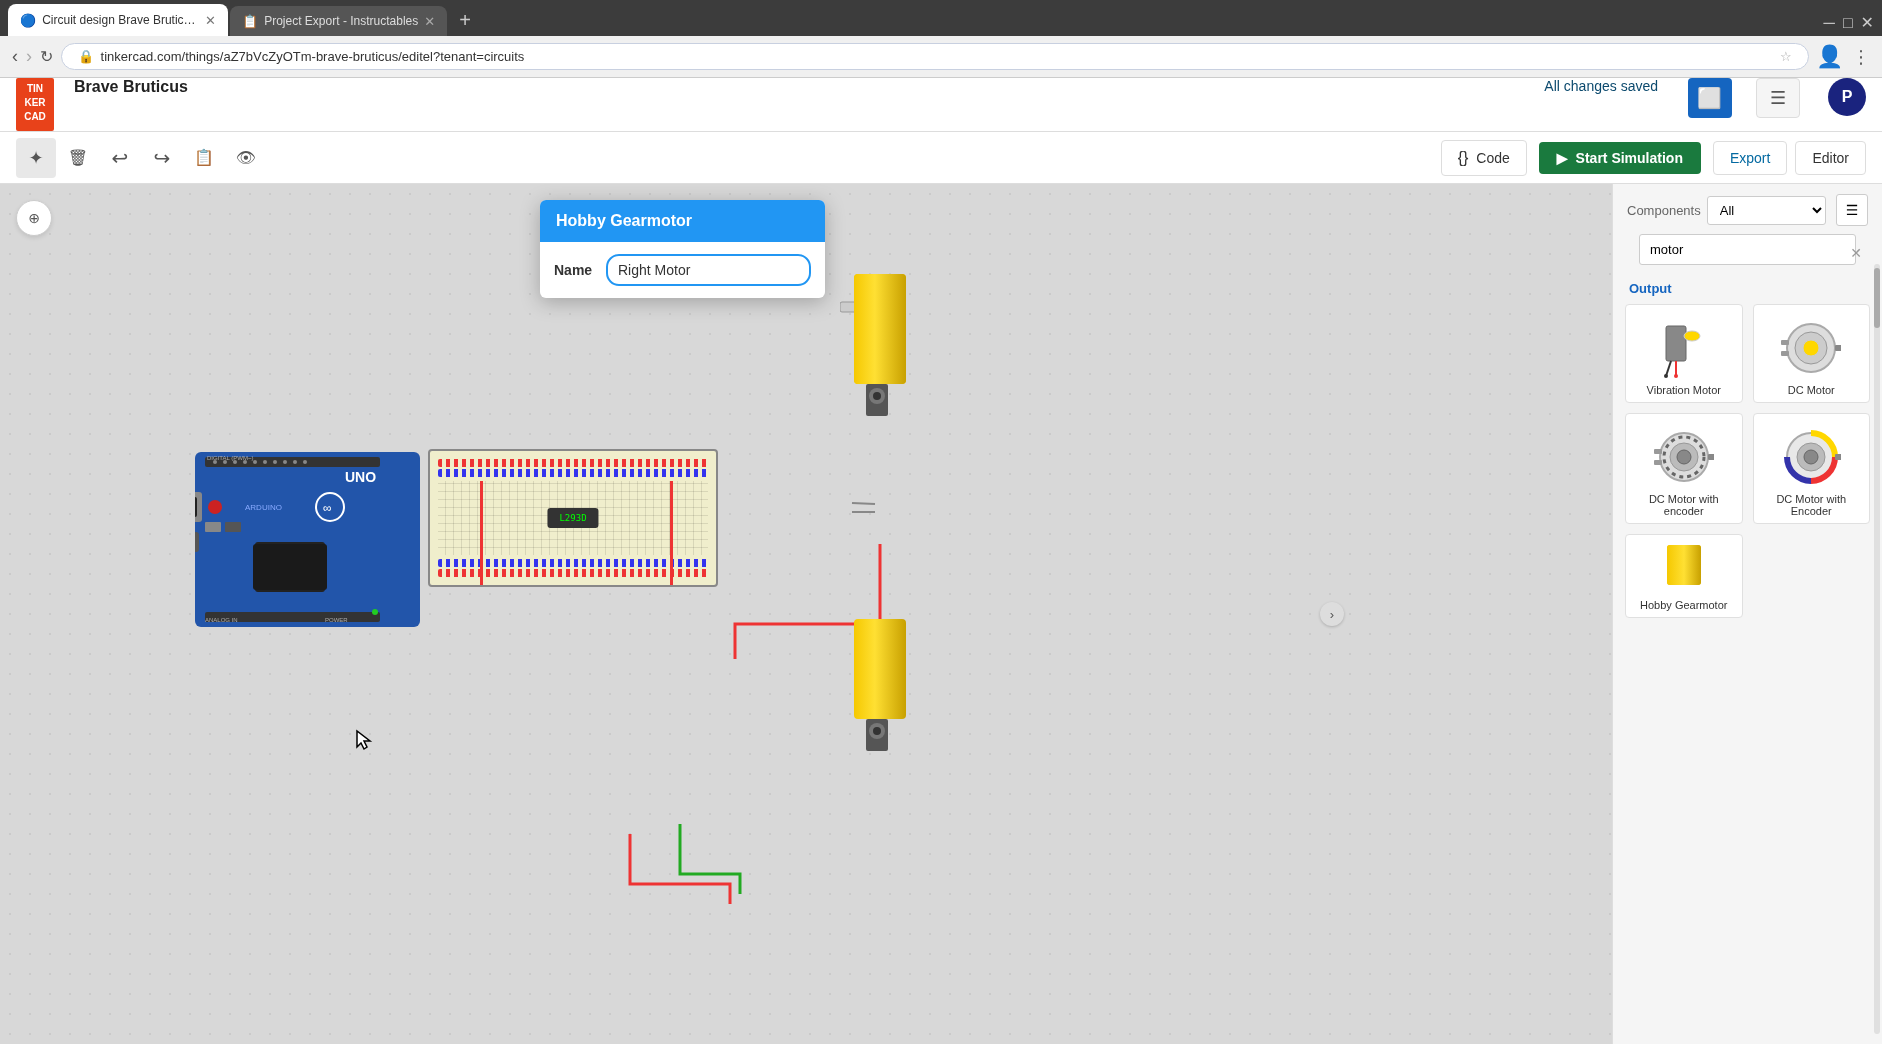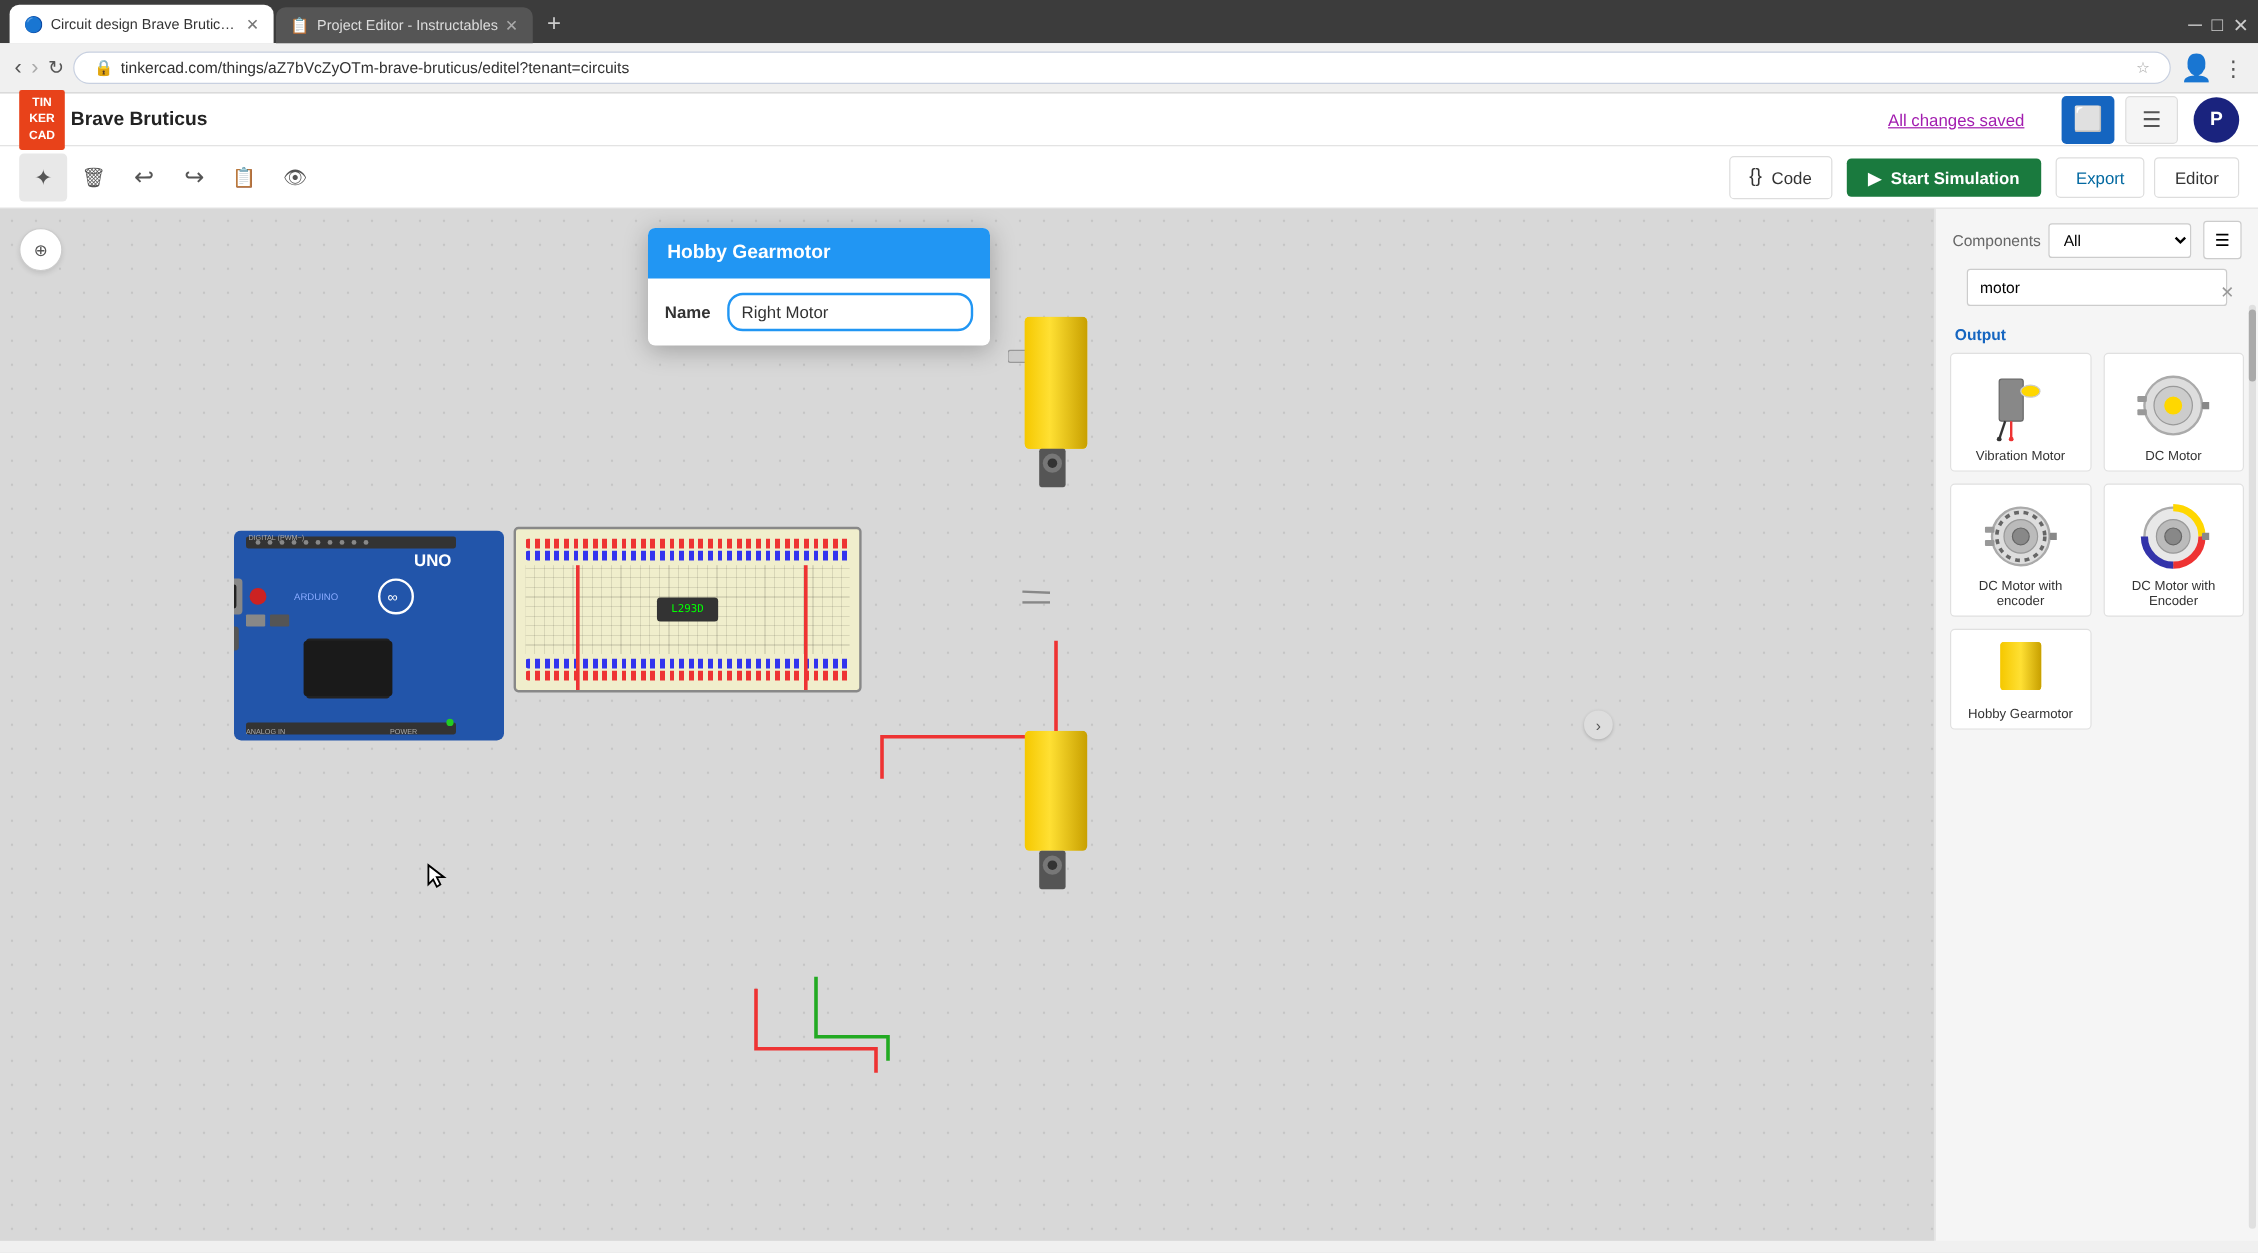--- a/index.html
+++ b/index.html
@@ -9,21 +9,21 @@
 <body>
 
 <div style="background:#3c3c3c; height:36px; display:flex; align-items:flex-end; padding:0 8px; gap:2px;">
   <div style="background:#fff; border-radius:8px 8px 0 0; padding:5px 12px; font-size:12px; display:flex; align-items:center; gap:6px; max-width:220px; height:32px; color:#333;">
     <span style="font-size:13px;">🔵</span>
     <span style="flex:1; overflow:hidden; text-overflow:ellipsis; white-space:nowrap; font-size:12px;">Circuit design Brave Bruticus | Ti...</span>
     <span style="color:#777; font-size:13px; cursor:pointer;">✕</span>
   </div>
   <div style="background:#555; border-radius:8px 8px 0 0; padding:5px 12px; font-size:12px; display:flex; align-items:center; gap:6px; max-width:220px; height:30px; color:#ddd;">
     <span style="font-size:13px;">📋</span>
-    <span style="flex:1; overflow:hidden; text-overflow:ellipsis; white-space:nowrap; font-size:12px;">Project Editor - Instructables</span>
+    <span style="flex:1; overflow:hidden; text-overflow:ellipsis; white-space:nowrap; font-size:12px;">Project Export - Instructables</span>
     <span style="color:#aaa; font-size:13px; cursor:pointer;">✕</span>
   </div>
   <span style="color:#ccc; font-size:20px; cursor:pointer; padding:4px 10px;">+</span>
   <div style="flex:1; display:flex; align-items:center; justify-content:flex-end; padding-bottom:4px; gap:8px;">
     <span style="color:#ccc; font-size:16px; cursor:pointer;">─</span>
     <span style="color:#ccc; font-size:16px; cursor:pointer;">□</span>
     <span style="color:#ccc; font-size:16px; cursor:pointer;">✕</span>
   </div>
 </div>
 
@@ -33,25 +33,25 @@
   <span style="color:#555; font-size:16px; cursor:pointer;">↻</span>
   <div style="flex:1; background:#fff; border:1px solid #c8d0e0; border-radius:20px; padding:5px 16px; font-size:13px; color:#333; display:flex; align-items:center;">
     <span style="margin-right:6px; color:#555;">🔒</span>
     <span style="flex:1;">tinkercad.com/things/aZ7bVcZyOTm-brave-bruticus/editel?tenant=circuits</span>
     <span style="color:#aaa; cursor:pointer;">☆</span>
   </div>
   <span style="font-size:22px; cursor:pointer;">👤</span>
   <span style="color:#555; font-size:18px; cursor:pointer;">⋮</span>
 </div>
 
-<div style="background:#fff; height:44px; display:flex; align-items:center; padding:0 16px; border-bottom:1px solid #ddd; gap:5px;">
+<div style="background:#fff; height:54px; display:flex; padding:0 16px; border-bottom:1px solid #ddd; gap:20px;">
   <div style="background:#e8421a; color:white; font-weight:bold; font-size:10px; padding:4px 5px; line-height:1.4; border-radius:2px; text-align:center; width:38px;">TIN<br>KER<br>CAD</div>
   <span style="font-size:16px; font-weight:600; color:#222;">Brave Bruticus</span>
   <div style="flex:1;"></div>
-  <span style="color:#a21caf; font-size:14px; margin-right:26px;text-decoration:underline;">All changes saved</span>
+  <span style="color:#0c4a6e; font-size:14px; margin-right:10px;">All changes saved</span>
   <div style="width:44px; height:40px; background:#1565c0; border-radius:4px; display:flex; align-items:center; justify-content:center; cursor:pointer;">
     <span style="color:white; font-size:20px;">⬜</span>
   </div>
   <div style="width:44px; height:40px; background:#f5f5f5; border:1px solid #ddd; border-radius:4px; display:flex; align-items:center; justify-content:center; cursor:pointer; margin-left:4px;">
     <span style="color:#555; font-size:18px;">☰</span>
   </div>
   <div style="width:38px; height:38px; border-radius:50%; background:#1a237e; display:flex; align-items:center; justify-content:center; color:white; font-size:16px; font-weight:bold; margin-left:8px; cursor:pointer;">P</div>
 </div>
 
 <div style="background:#fff; height:52px; display:flex; align-items:center; padding:0 16px; gap:2px; border-bottom:1px solid #ddd;">

